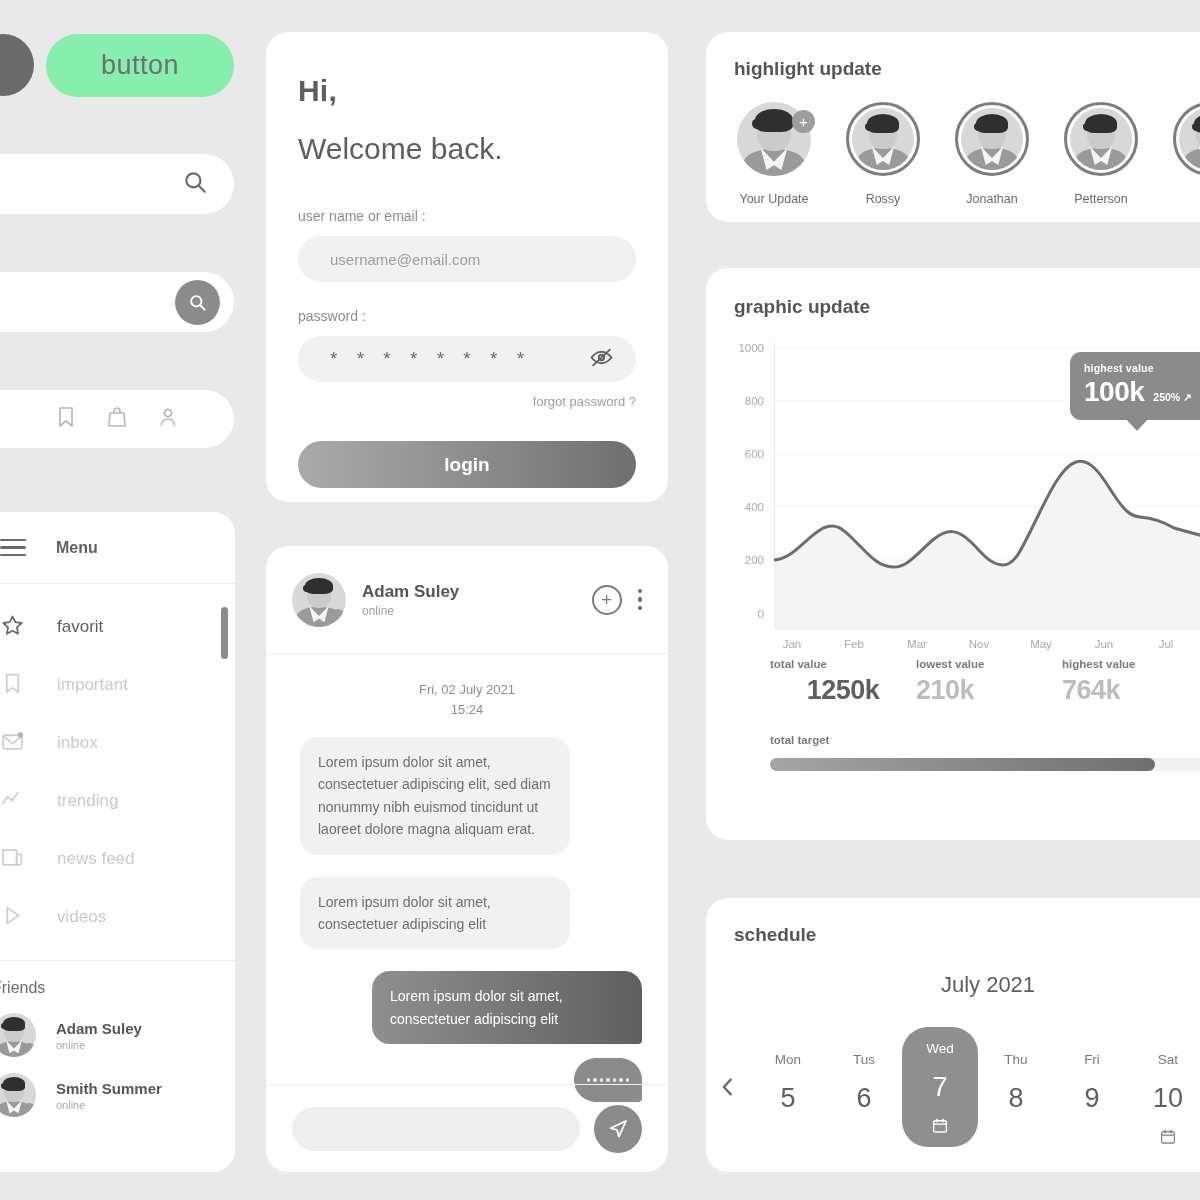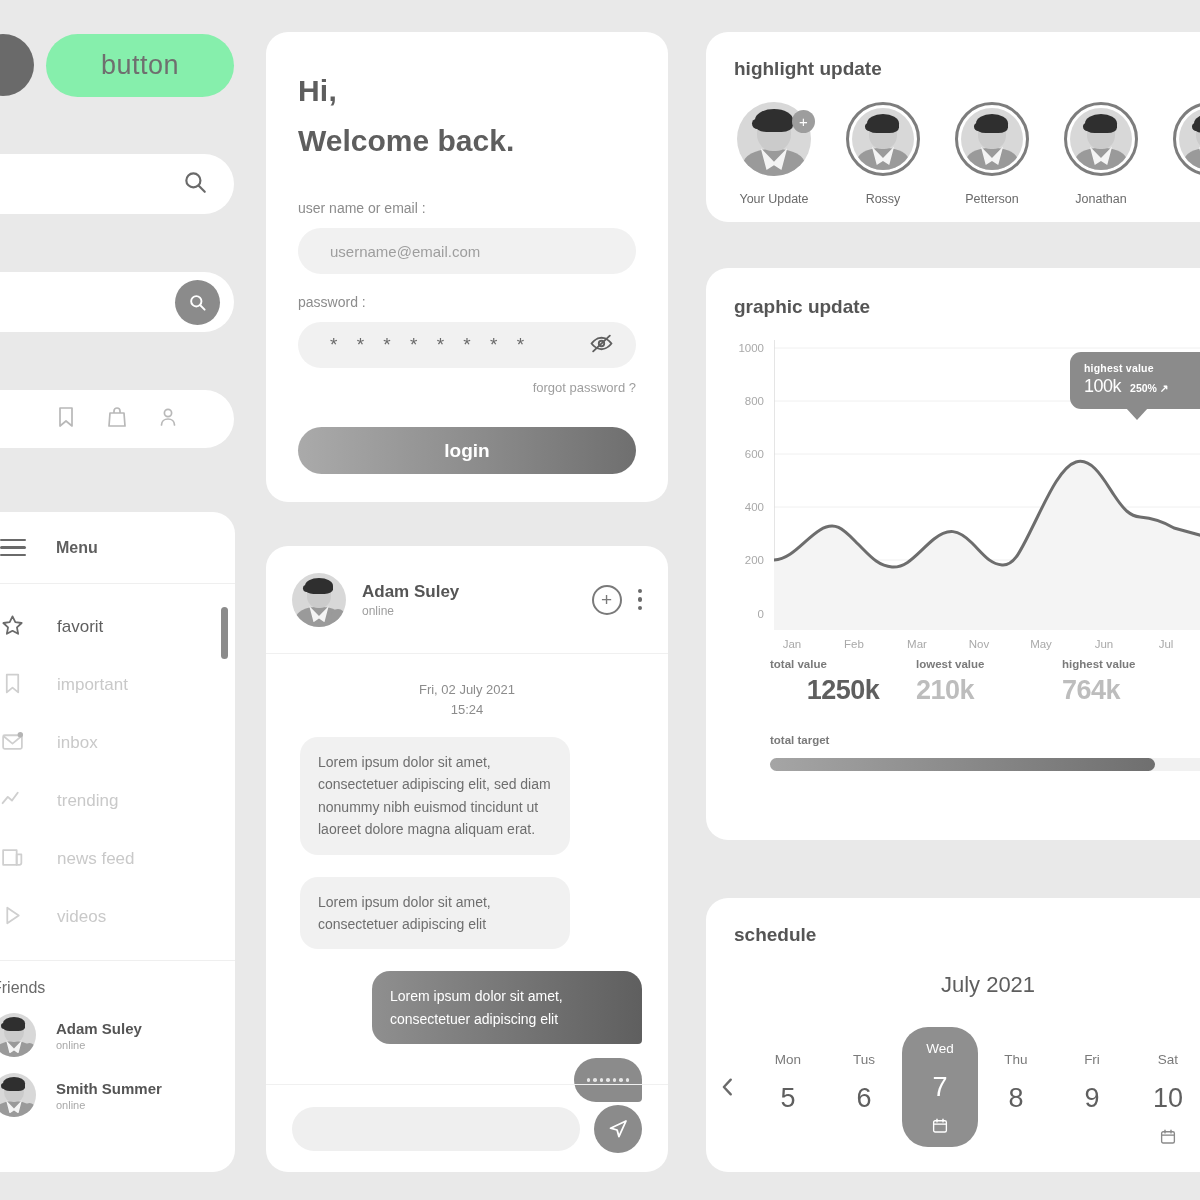--- a/index.html
+++ b/index.html
@@ -101,21 +101,21 @@
               background: #f4f4f4; clip-path: polygon(0 0, 50% 62%, 100% 0, 78% 100%, 50% 78%, 22% 100%); }
   .online-dot {
     position: absolute; right: 2%; bottom: 6%;
     width: 26%; height: 26%; border-radius: 50%;
     background: #9a9a9a;
   }
 
   
   #login-card { left: 266px; top: 32px; width: 402px; height: 470px; }
   #hi { font-size: 30px; color: #5e5e5e; font-weight: 700; letter-spacing: .2px; }
-  #welcome { font-size: 30px; color: #5e5e5e; font-weight: 700; margin-top: 16px; }
+  #welcome { font-size: 30px; color: #5e5e5e; font-weight: 400; margin-top: 24px; }
   .field-label { font-size: 14px; color: #8c8c8c; }
   .field-box {
     height: 46px; border-radius: 23px; background: #f1f1f1;
     display: flex; align-items: center; padding: 0 22px 0 32px;
     margin-top: 12px;
   }
   .field-box .val { font-size: 15px; color: #9e9e9e; flex: 1; }
   .field-box .dots { font-size: 19px; color: #6a6a6a; letter-spacing: 7px; flex: 1; }
   #forgot { font-size: 13px; color: #9e9e9e; text-align: right; margin-top: 12px; }
   #login-btn {
@@ -186,21 +186,21 @@
   #graph-card { left: 706px; top: 268px; width: 530px; height: 572px; }
   #chart-wrap { position: relative; margin-top: 22px; height: 300px; }
   .yl { position: absolute; right: 100%; transform: translateY(-50%); font-size: 11.5px; color: #a9a9a9; padding-right: 10px; }
   .xl { position: absolute; transform: translateX(-50%); font-size: 11.5px; color: #a9a9a9; top: 8px; }
   #tooltip {
     position: absolute; left: 296px; top: 12px; width: 142px;
     background: #8b8b8b; border-radius: 11px; padding: 10px 14px 12px; color: #fff;
   }
   #tooltip .tt-label { font-size: 10.5px; font-weight: 700; letter-spacing: .2px; }
   #tooltip .tt-row { display: flex; align-items: baseline; gap: 9px; margin-top: 2px; }
-  #tooltip .tt-value { font-size: 18px; font-weight: 400; letter-spacing: -.5px; }
+  #tooltip .tt-value { font-size: 28px; font-weight: 700; letter-spacing: -.5px; }
   #tooltip .tt-delta { font-size: 10.5px; font-weight: 700; }
   #tooltip .tip-arrow {
     position: absolute; left: 56px; bottom: -11px; width: 0; height: 0;
     border-left: 11px solid transparent; border-right: 11px solid transparent;
     border-top: 12px solid #8b8b8b;
   }
   .stats-row { display: flex; margin-top: 18px; }
   .stat { width: 152px; }
   .stat-label { font-size: 11.5px; color: #7a7a7a; font-weight: 600; }
   .stat-value { font-size: 27px; font-weight: 700; margin-top: 5px; letter-spacing: -.5px; }
@@ -384,21 +384,21 @@
       <div id="hi">Hi,</div>
       <div id="welcome">Welcome back.</div>
 
       <div style="margin-top:42px">
         <div class="field-label">user name or email :</div>
         <div class="field-box">
           <span class="val">username@email.com</span>
         </div>
       </div>
 
-      <div style="margin-top:20px">
+      <div style="margin-top:26px">
         <div class="field-label">password :</div>
         <div class="field-box">
           <span class="dots">* * * * * * * *</span>
           <span>
             <svg width="25" height="25" viewBox="0 0 24 24" fill="none" stroke="#5f5f5f" stroke-width="1.8" stroke-linecap="round">
               <path d="M2.5 12s3.8-5.5 9.5-5.5S21.5 12 21.5 12s-3.8 5.5-9.5 5.5S2.5 12 2.5 12z"></path>
               <circle cx="12" cy="12" r="2.6"></circle>
                 <line x1="4" y1="19.5" x2="20" y2="4.5"></line>
             </svg>
           </span>
@@ -494,33 +494,33 @@
 
       <div class="hl-item">
         <div class="hl-avatar-wrap ring">
           <div class="av" style="width:62px;height:62px">
             <span class="body"></span>
               <span class="collar"></span>
               <span class="head"></span>
               <span class="hair"></span>
           </div>
         </div>
-        <div class="hl-name">Petterson</div>
+        <div class="hl-name">Jonathan</div>
       </div>
 
       <div class="hl-item">
         <div class="hl-avatar-wrap ring">
           <div class="av" style="width:62px;height:62px">
             <span class="body"></span>
               <span class="collar"></span>
               <span class="head"></span>
               <span class="hair"></span>
           </div>
         </div>
-        <div class="hl-name">Jonathan</div>
+        <div class="hl-name">Petterson</div>
       </div>
 
       <div class="hl-item">
         <div class="hl-avatar-wrap ring">
           <div class="av" style="width:62px;height:62px">
             <span class="body"></span>
               <span class="collar"></span>
               <span class="head"></span>
               <span class="hair"></span>
           </div>

